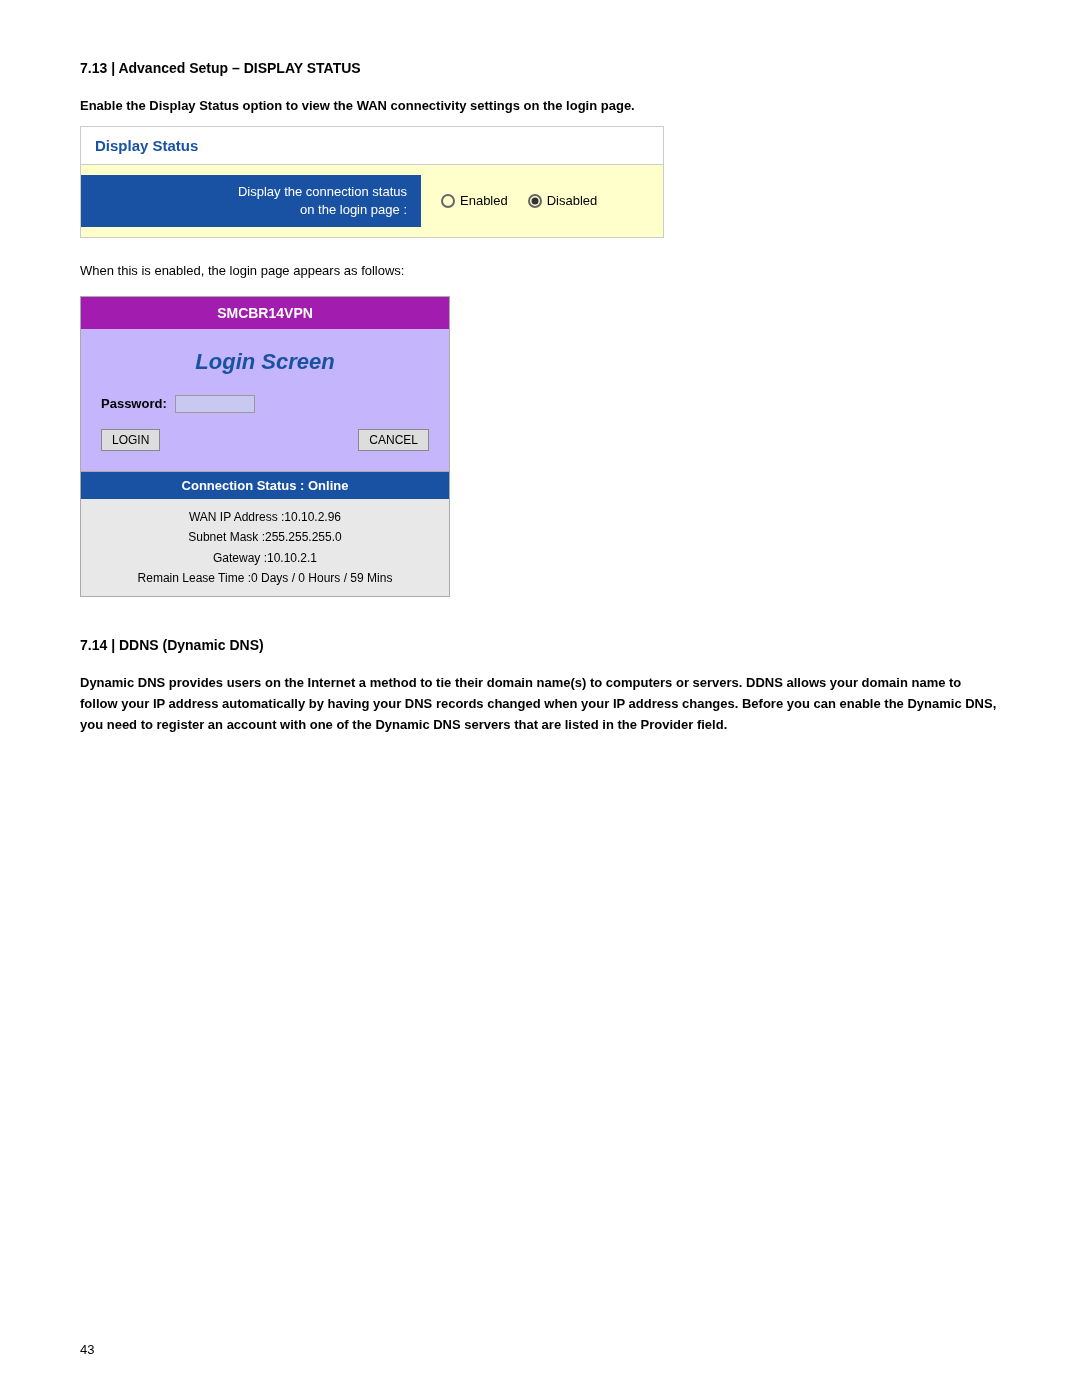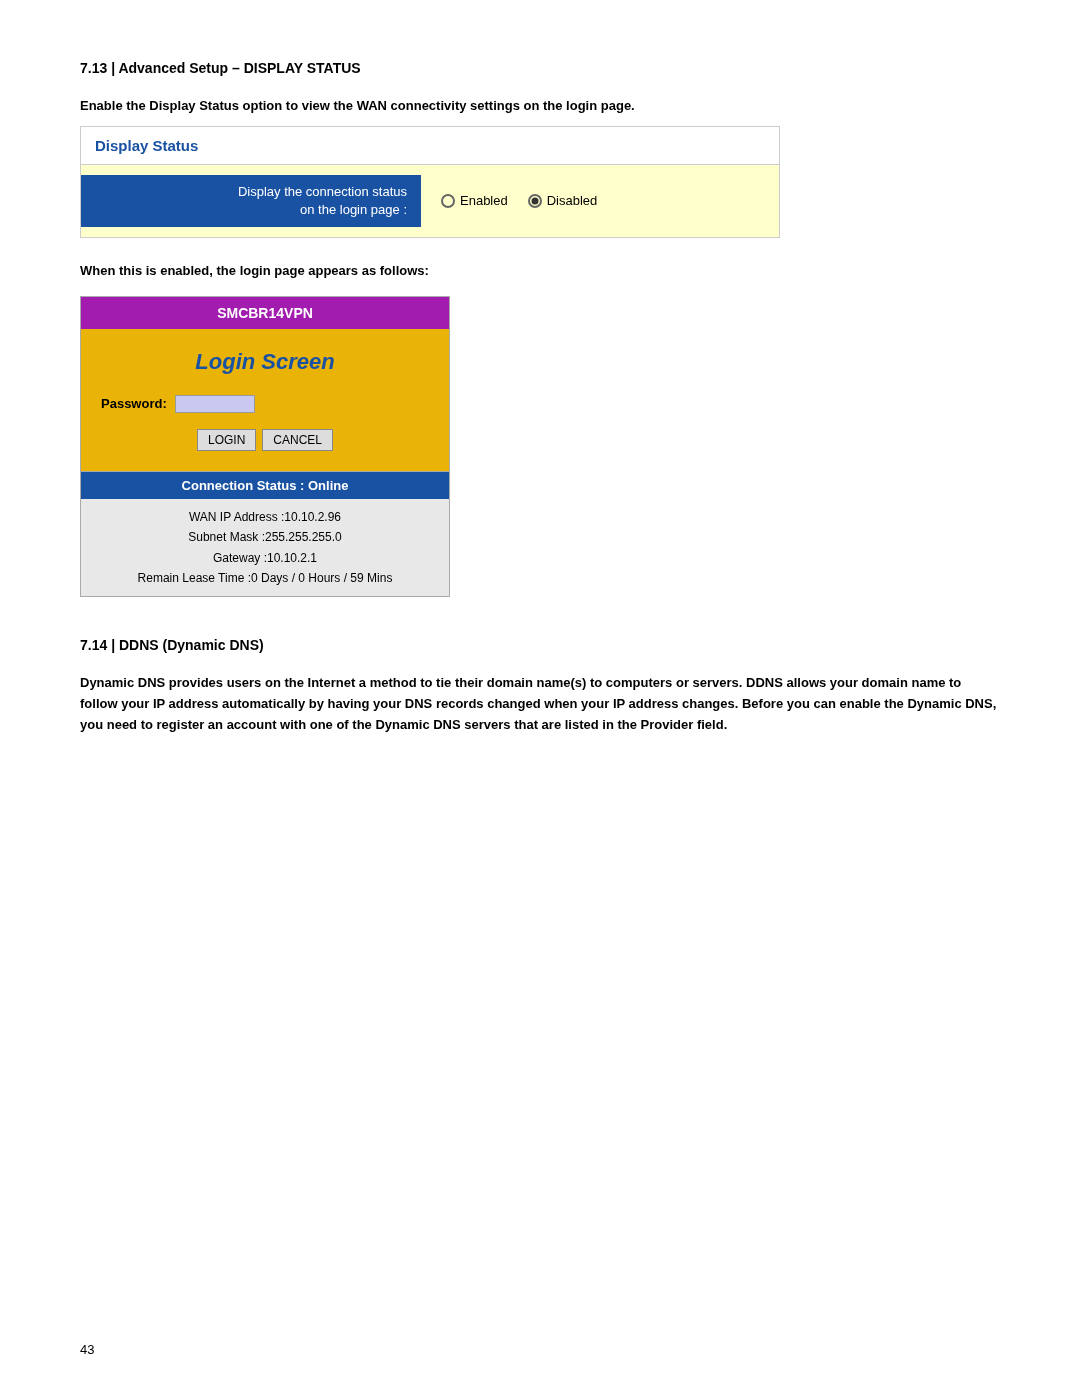--- a/index.html
+++ b/index.html
@@ -22,21 +22,21 @@
     .intro-text {
       font-weight: bold;
       font-size: 13px;
       margin-bottom: 10px;
       line-height: 1.5;
     }
 
     
     .display-status-widget {
       border: 1px solid #cccccc;
-      width: 700px;
+      width: 584px;
       margin-bottom: 25px;
     }
 
     .display-status-header {
       background: #ffffff;
       padding: 10px 14px;
       border-bottom: 1px solid #cccccc;
     }
 
     .display-status-header span {
@@ -92,21 +92,21 @@
       background: #333;
       border-radius: 50%;
       position: absolute;
       top: 50%;
       left: 50%;
       transform: translate(-50%, -50%);
     }
 
     
     .when-enabled-text {
-      font-weight: bold;
+      font-weight: normal;
       font-size: 13px;
       margin-bottom: 18px;
     }
 
     
     .login-preview {
       width: 370px;
       border: 1px solid #aaaaaa;
       margin-bottom: 40px;
     }
@@ -114,21 +114,21 @@
     .login-preview-header {
       background: #a21caf;
       color: #ffffff;
       text-align: center;
       font-weight: bold;
       font-size: 14px;
       padding: 8px;
     }
 
     .login-preview-body {
-      background: #eab308;
+      background: #c4b5fd;
       padding: 20px 20px 20px 20px;
       border-bottom: 1px solid #aaaaaa;
     }
 
     .login-screen-title {
       font-size: 22px;
       font-weight: bold;
       color: #1a52a3;
       text-align: center;
       margin-bottom: 20px;
@@ -150,21 +150,21 @@
     .password-input {
       width: 80px;
       height: 18px;
       border: 1px solid #999;
       background: #c8c8f0;
     }
 
     .button-row {
       display: flex;
       gap: 6px;
-      justify-content: center;
+      justify-content: space-between;
     }
 
     .login-btn, .cancel-btn {
       border: 1px solid #888;
       background: #dddddd;
       font-size: 12px;
       padding: 3px 10px;
       cursor: pointer;
     }
 

